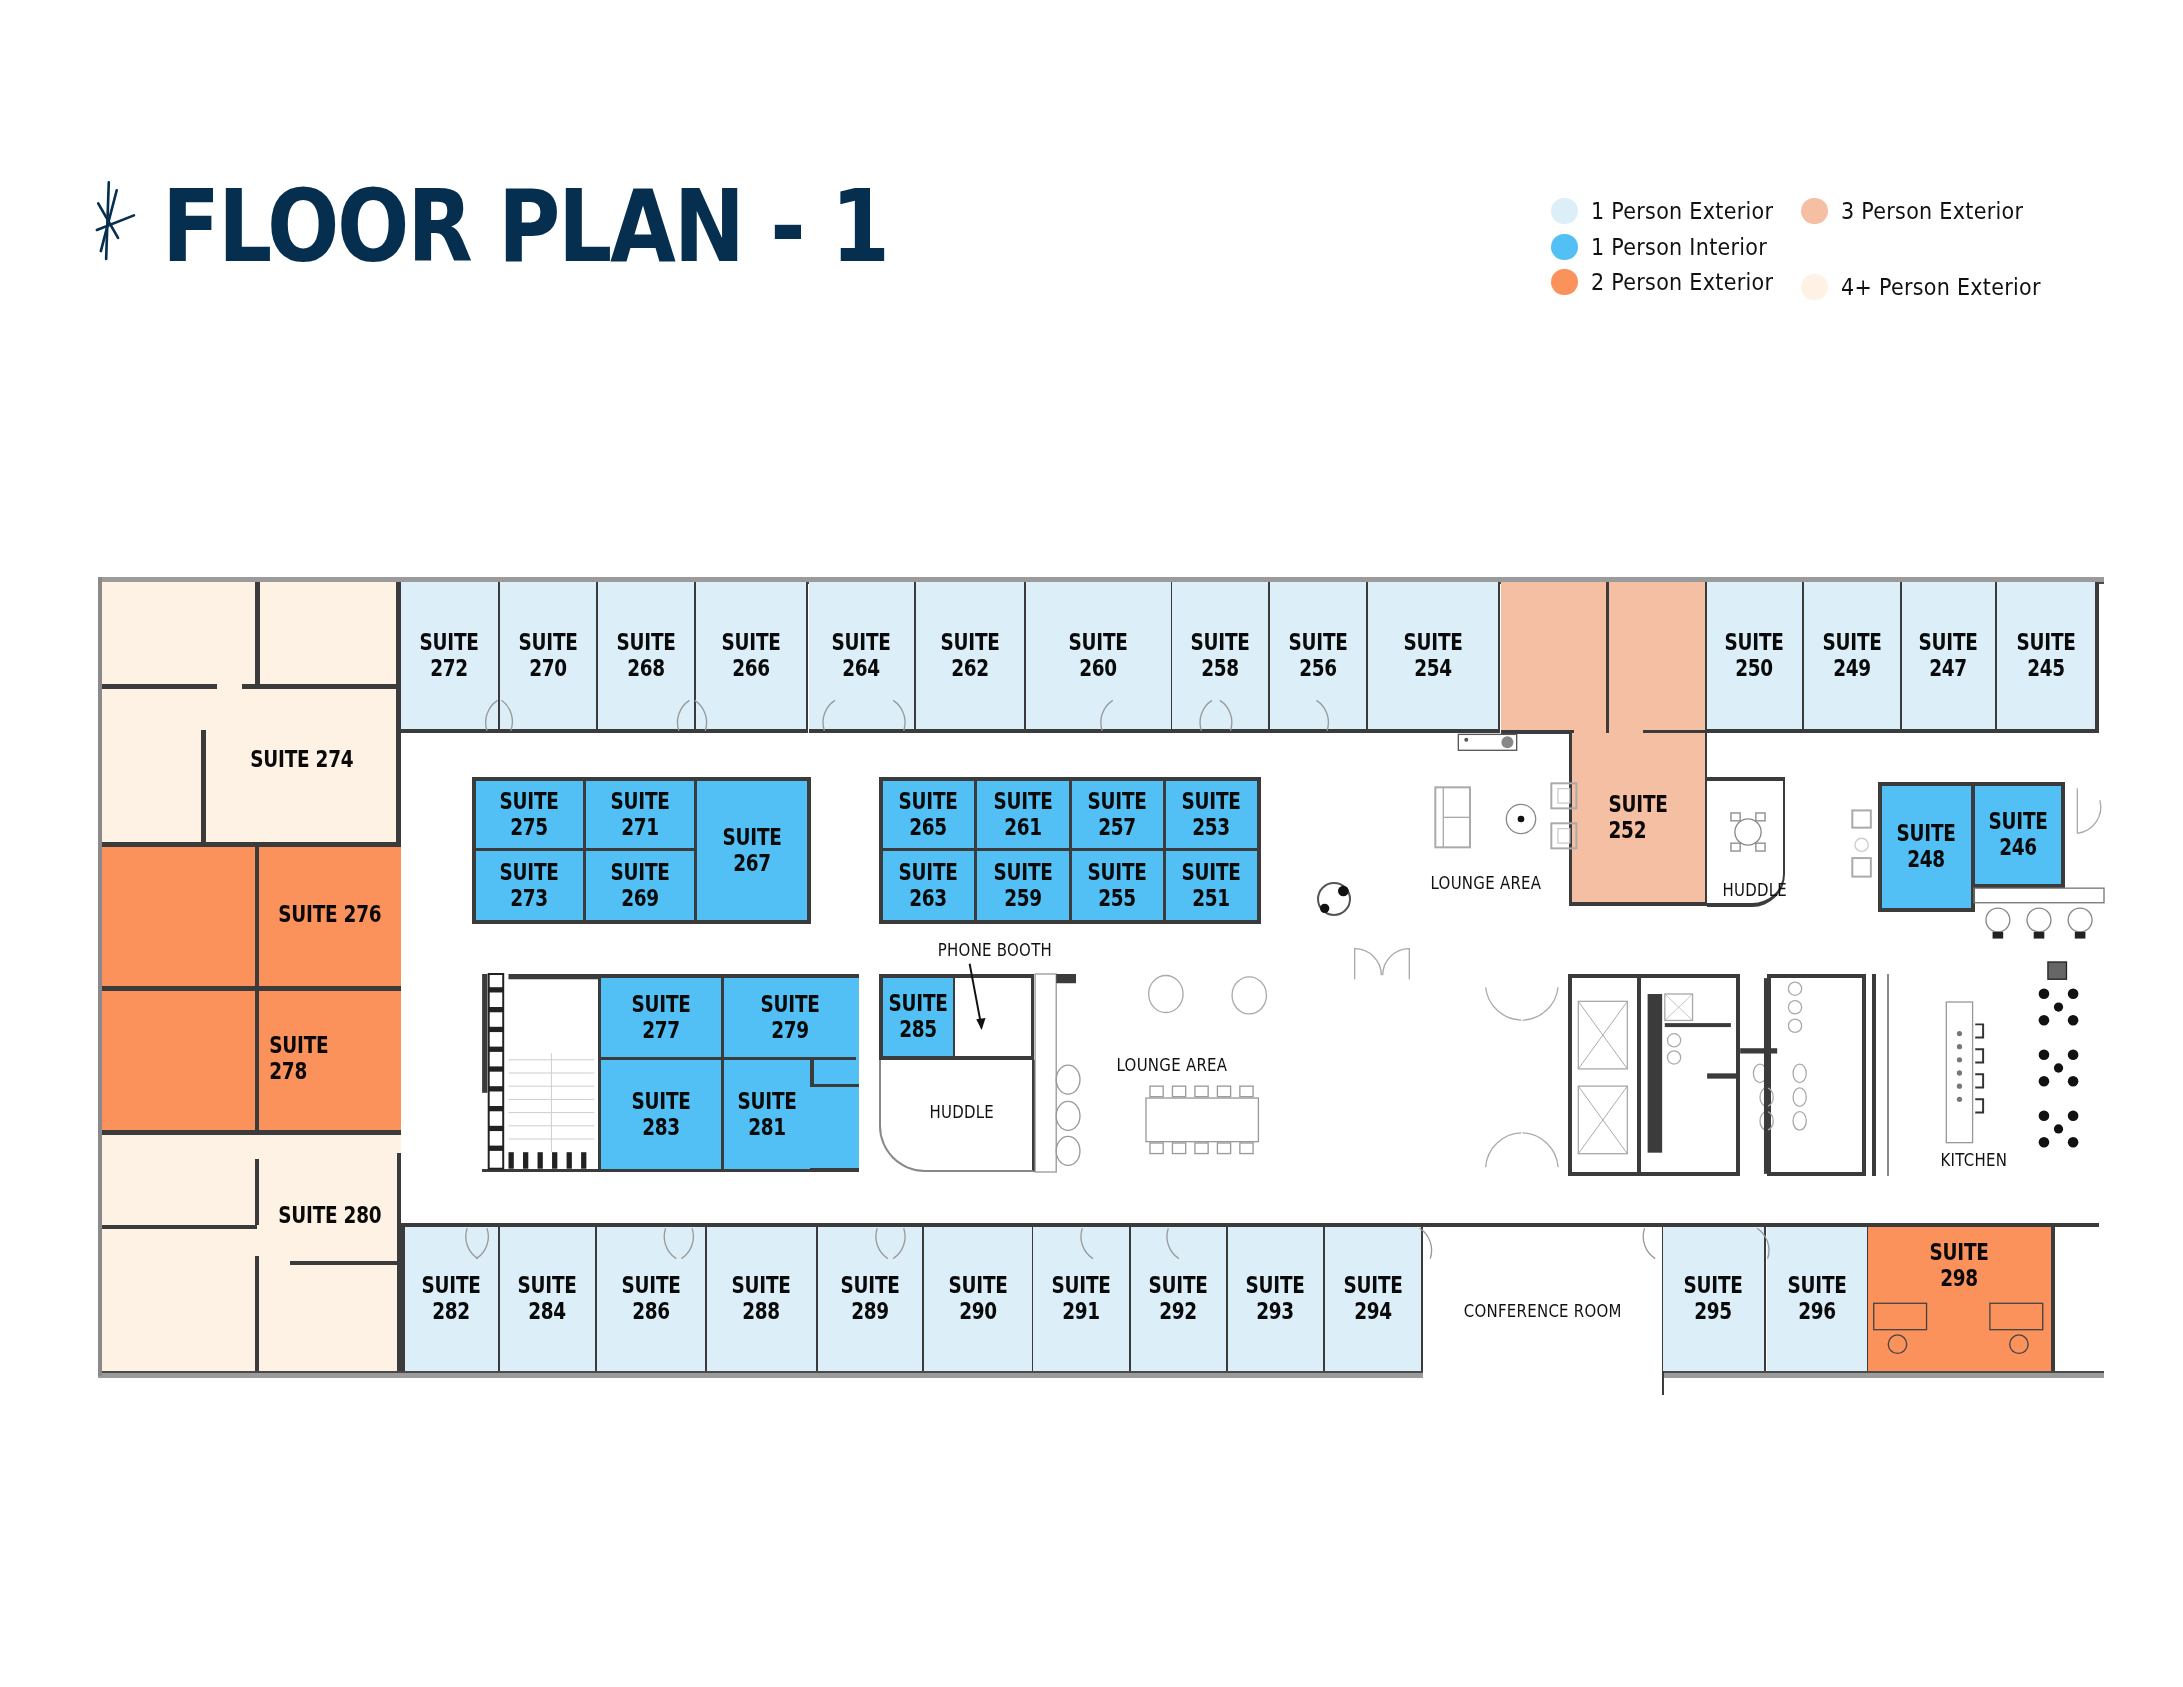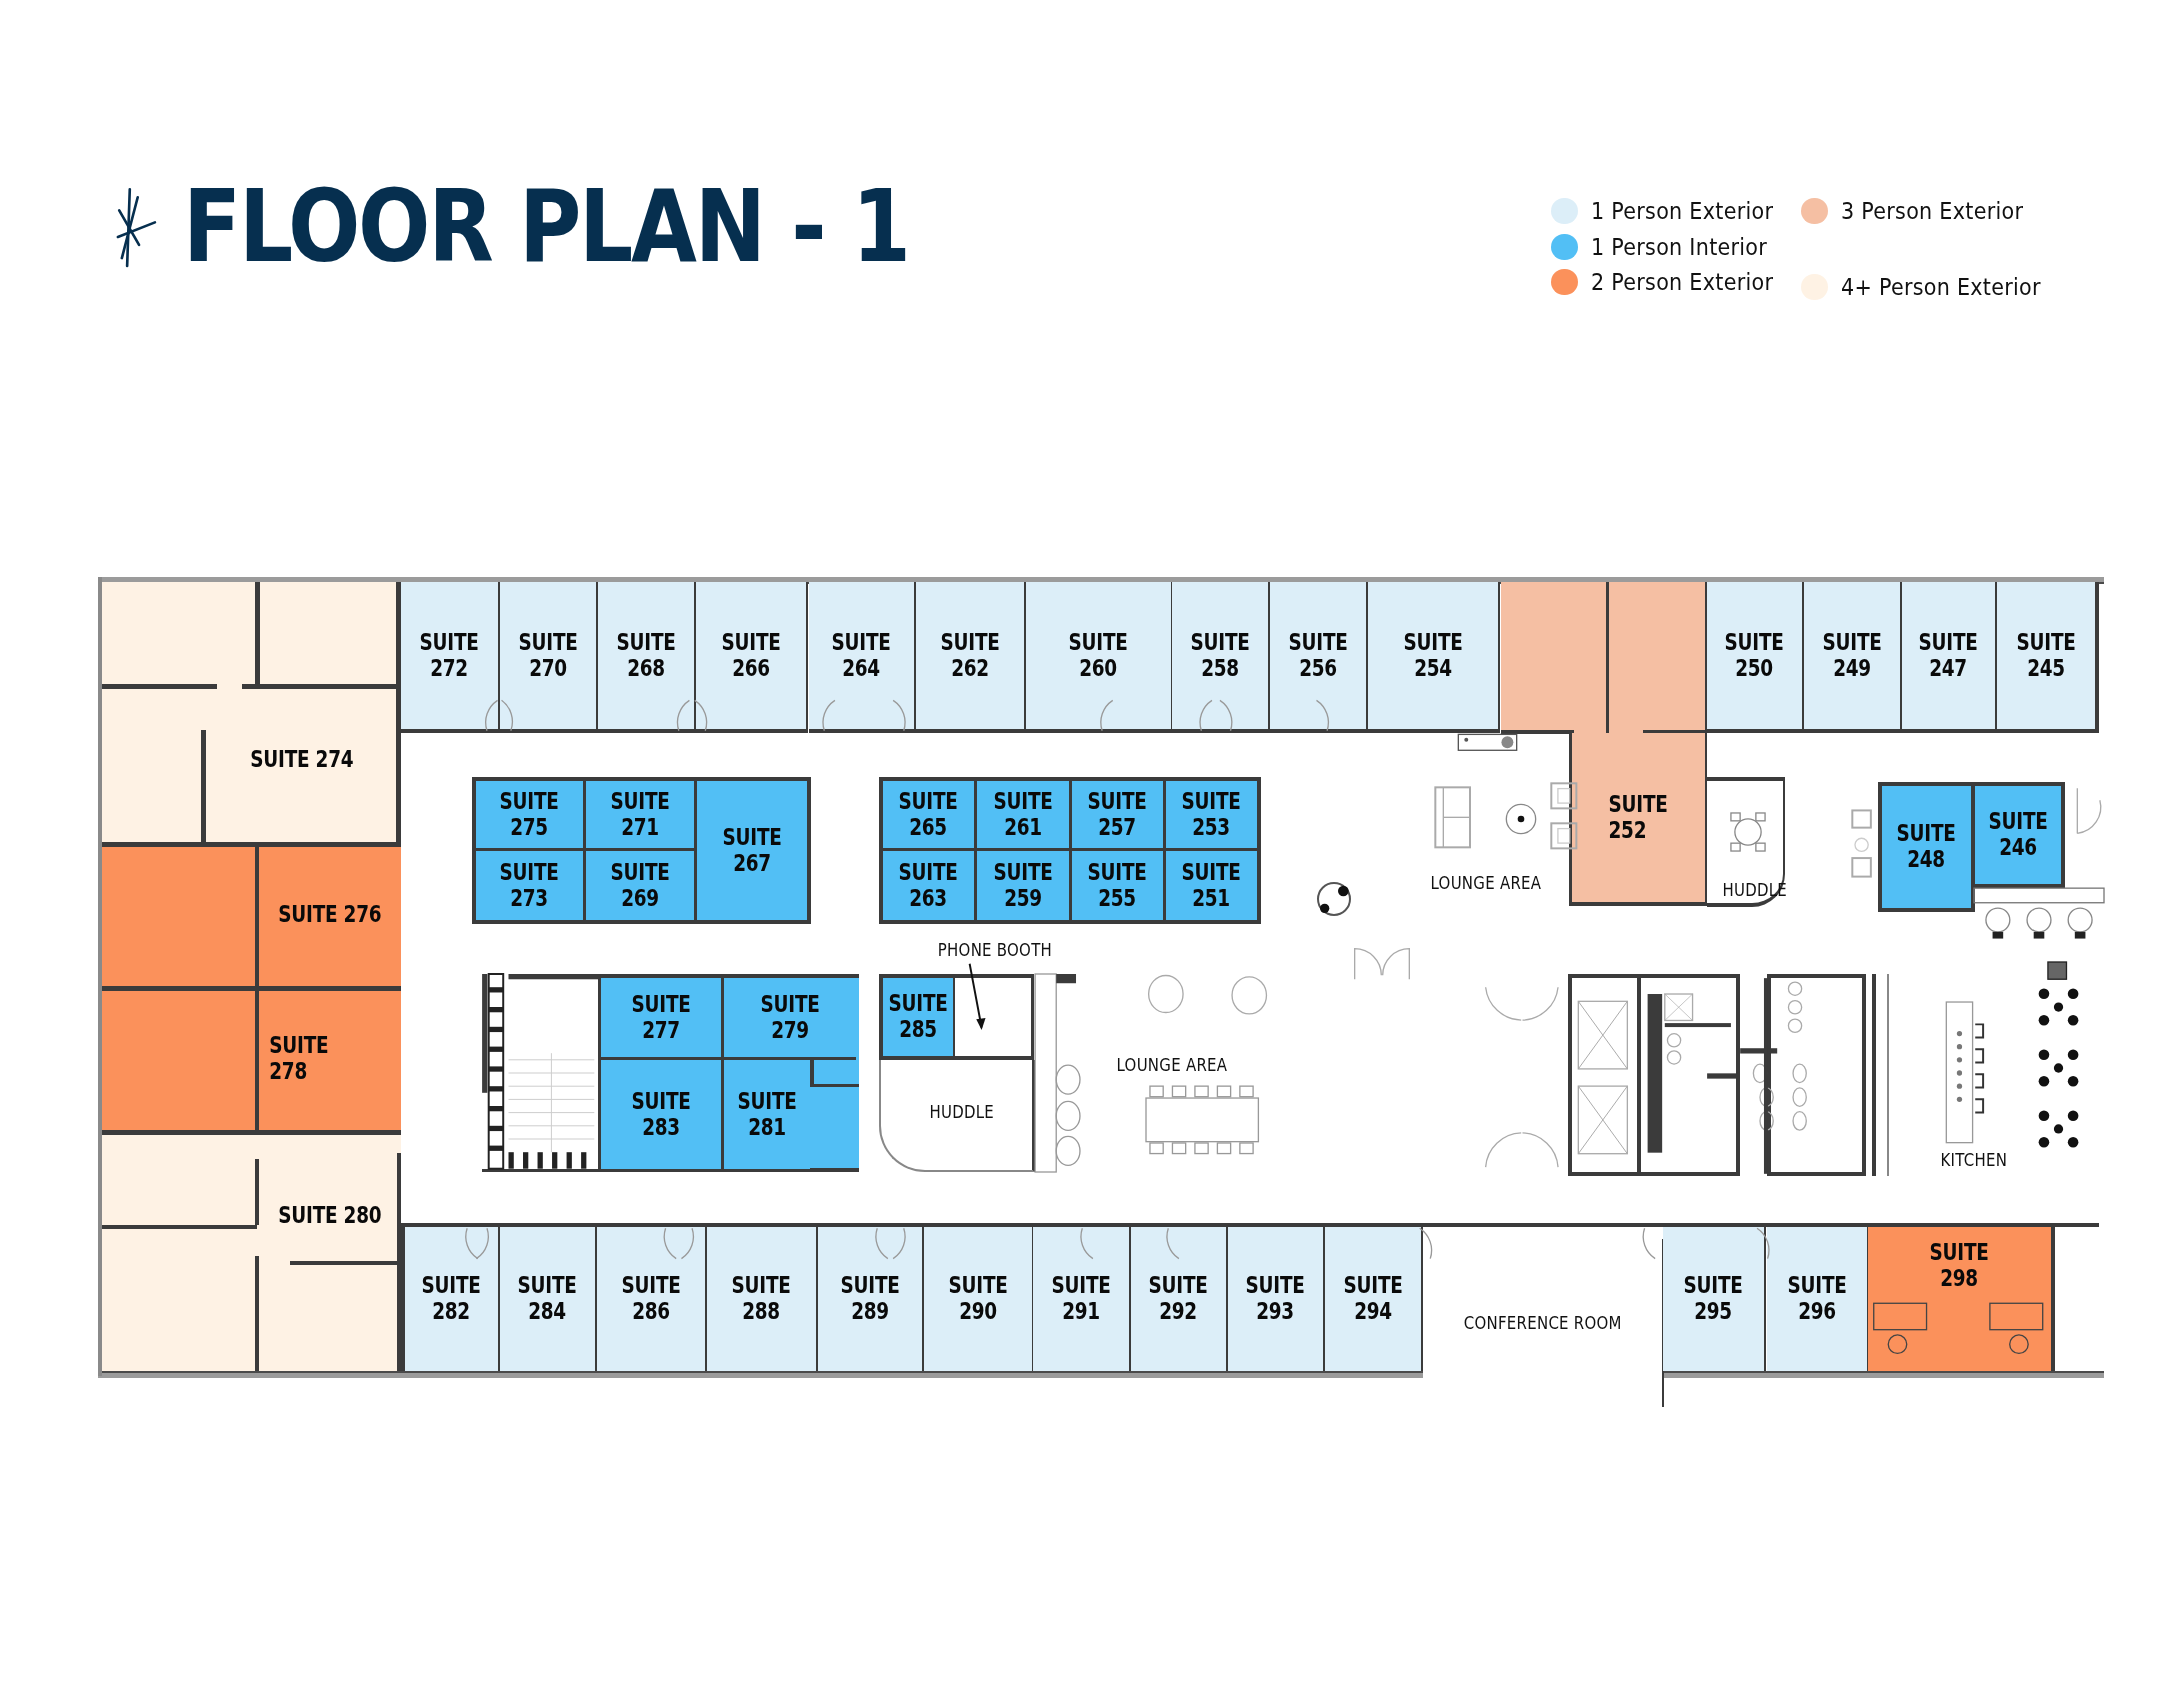--- a/index.html
+++ b/index.html
@@ -1,17 +1,17 @@
 <!DOCTYPE html>
 <html style="font-size:10.6px"><head>
 <meta charset="utf-8">
 <style>
   html, body { margin:0; padding:0; background:#ffffff; }
   body { width:2183px; height:1687px; position:relative; overflow:hidden; font-family:"Liberation Sans", sans-serif; }
-  .title-wrap { position:absolute; left:115px; top:177px; height:99px; display:flex; align-items:center; }
+  .title-wrap { position:absolute; left:94px; top:177px; height:99px; display:flex; }
   .title { font-family:"DejaVu Sans", sans-serif; font-weight:bold; font-size:99px; color:#062f4f; letter-spacing:-2.6px; line-height:1; transform:scaleX(0.86); transform-origin:left center; white-space:nowrap; }
   .star { width:60px; height:86px; margin-right:8px; }
   .legend { position:absolute; left:1551px; top:193px; width:529px; height:112px; }
   .lg-item { position:absolute; display:flex; align-items:center; height:36px; }
   .lg-dot { width:26.5px; height:26.5px; border-radius:50%; margin-right:13.2px; }
   .lg-label { font-family:"DejaVu Sans", sans-serif; font-size:22.5px; color:#111; letter-spacing:0.3px; transform:scaleX(0.92); transform-origin:left center; white-space:nowrap; }
 
   .plan { position:absolute; left:98px; top:577px; width:2006px; height:805px; }
   .outer-top { position:absolute; left:0; top:0; width:2006px; height:5.3px; background:#9b9b9b; border-bottom:2px solid #4a4a4a; }
   .outer-bottom { position:absolute; left:0; top:794px; width:2006px; height:5.3px; background:#9b9b9b; border-top:2px solid #4a4a4a; }
@@ -519,21 +519,21 @@
 292</span>
     </div>
   <div class="room" style="left:1130px;top:650px;width:97px;height:144px;background:#DCEEF8;border:none;border-right:2.6px solid #3b3b3b;">
       <span class="suite-label">SUITE
 293</span>
     </div>
   <div class="room" style="left:1227px;top:650px;width:98px;height:144px;background:#DCEEF8;border:none;border-right:2.6px solid #3b3b3b;">
       <span class="suite-label">SUITE
 294</span>
     </div>
-  <div class="room" style="left:1325px;top:650px;width:241px;height:168px;background:#fff;border:none;border-right:2.6px solid #3b3b3b;margin-top:12px;">
+  <div class="room" style="left:1325px;top:650px;width:241px;height:168px;background:#fff;border:none;border-right:2.6px solid #3b3b3b;">
       <span class="area-label">CONFERENCE ROOM</span>
     </div>
   <div class="room" style="left:1565px;top:650px;width:103px;height:144px;background:#DCEEF8;border:none;border-right:2.6px solid #3b3b3b;">
       <span class="suite-label">SUITE
 295</span>
     </div>
   <div class="room" style="left:1669px;top:650px;width:102px;height:144px;background:#DCEEF8;border:none;border-right:2.6px solid #3b3b3b;">
       <span class="suite-label">SUITE
 296</span>
     </div>

